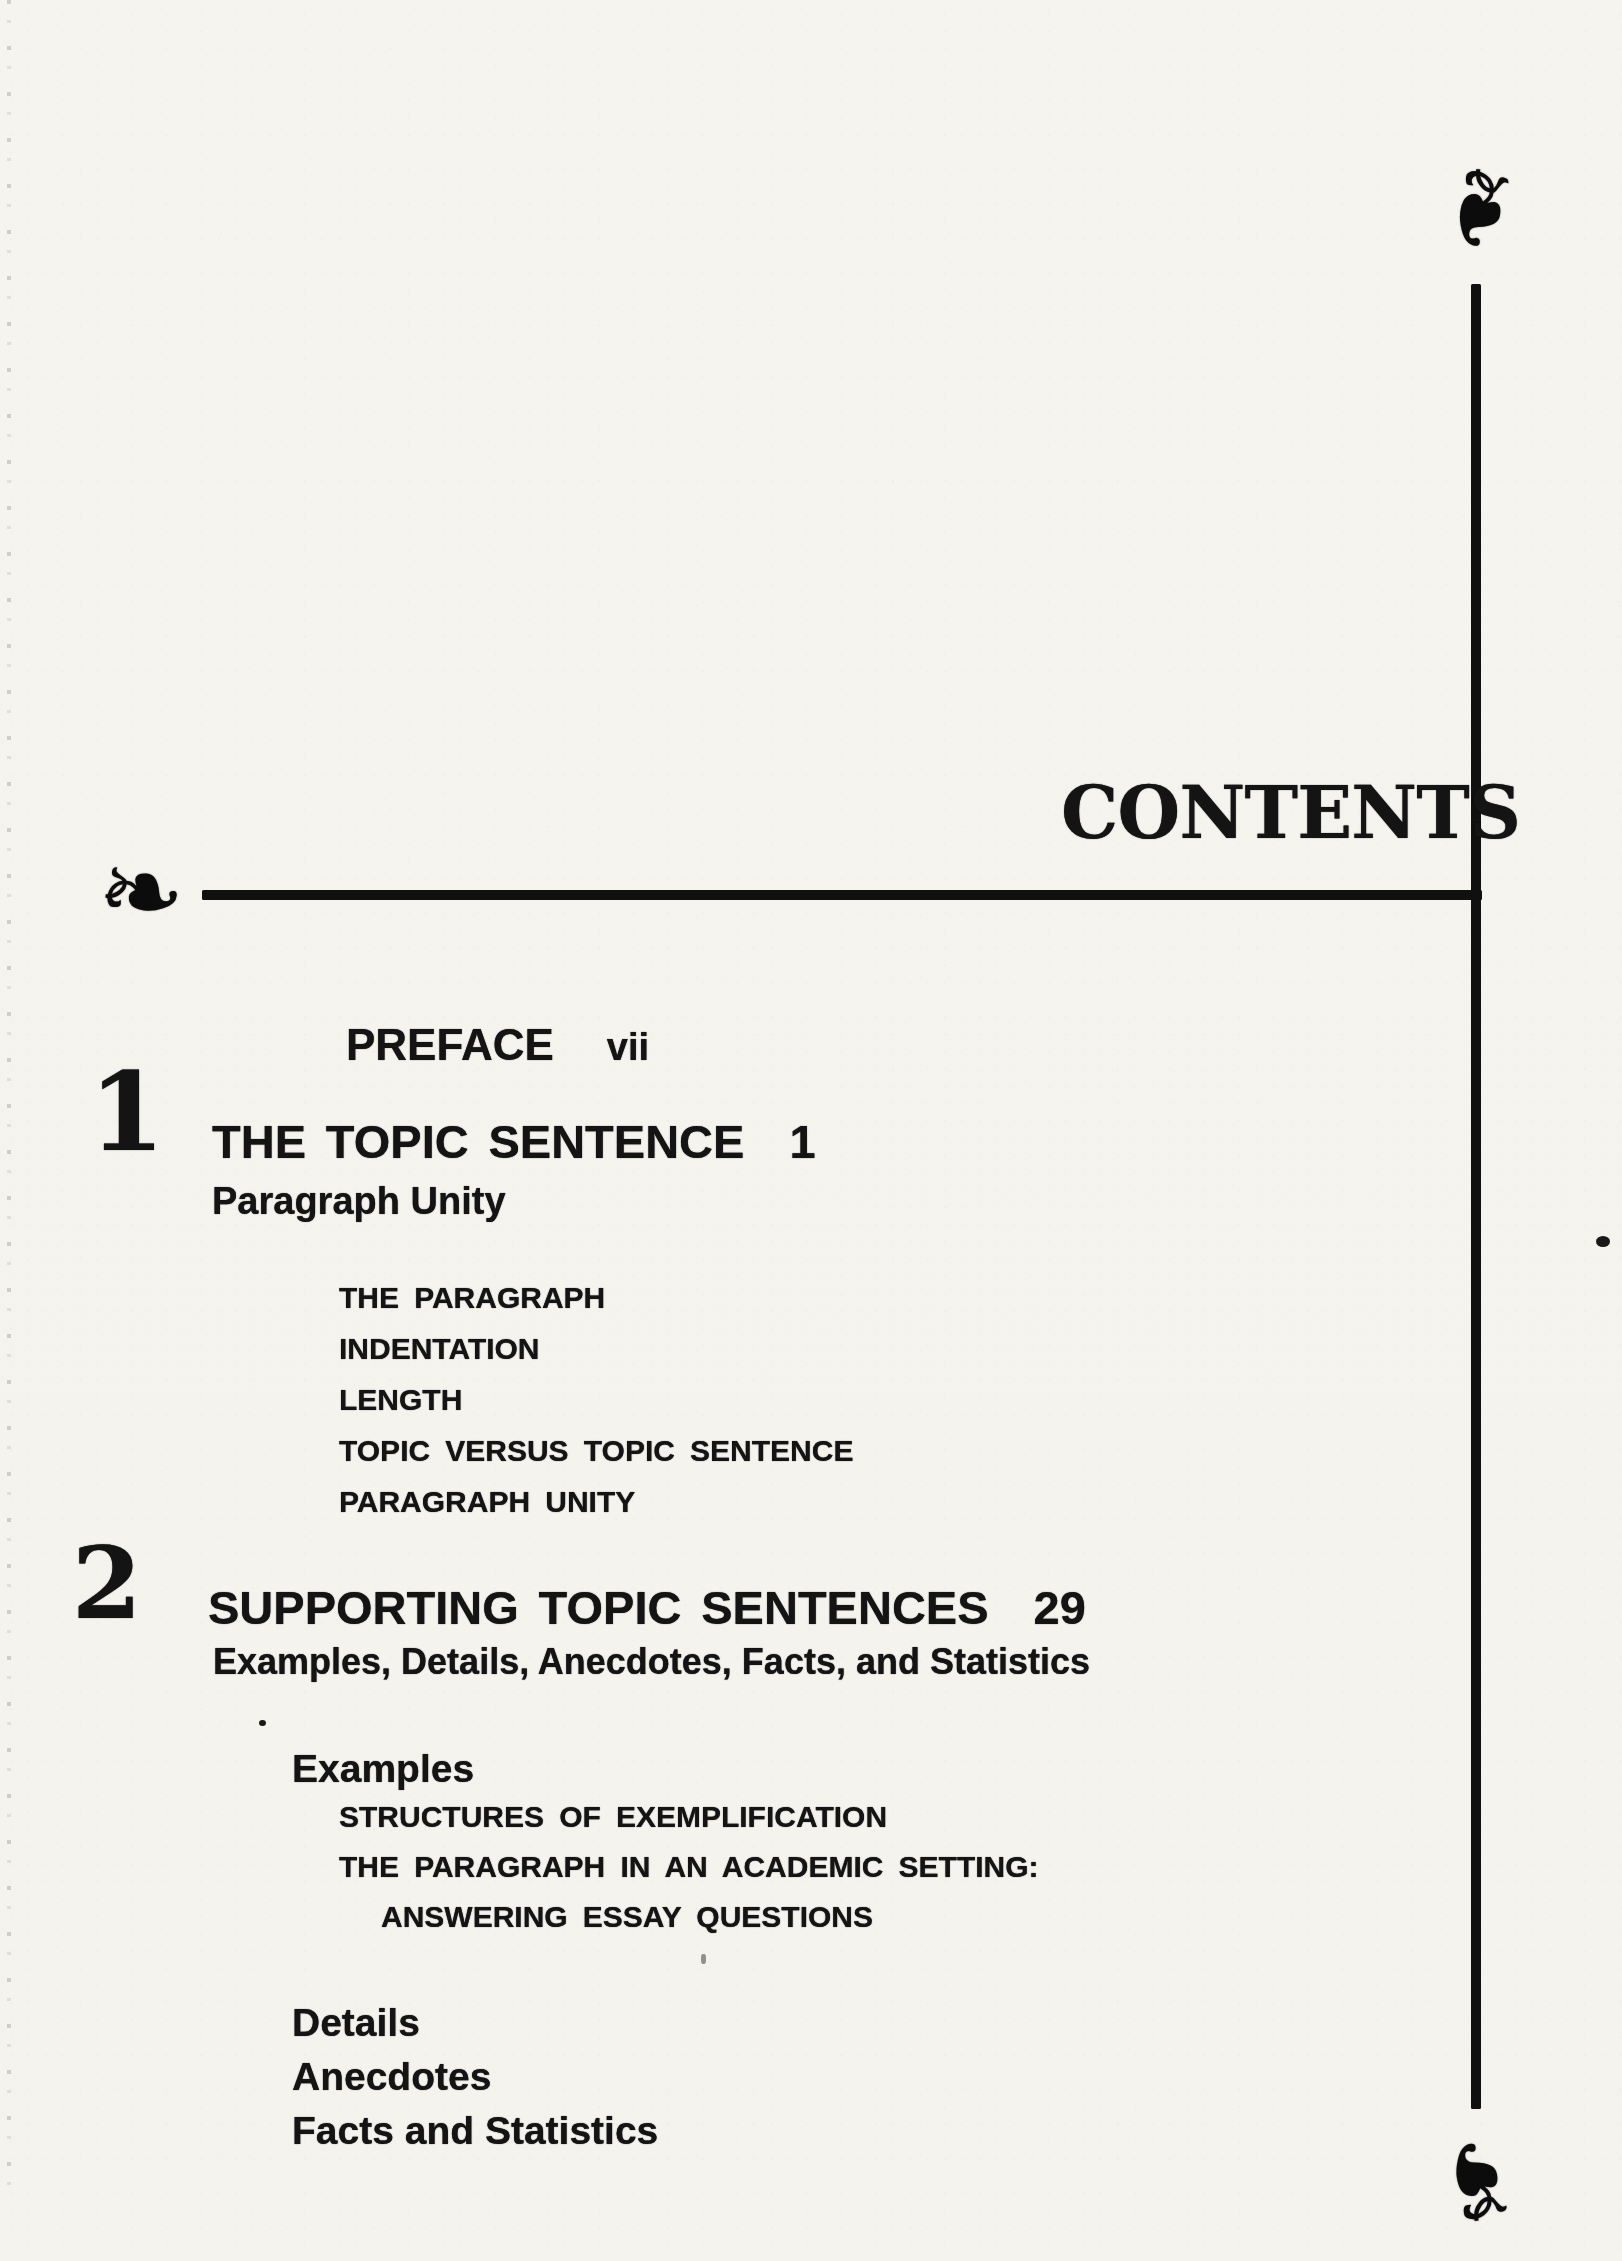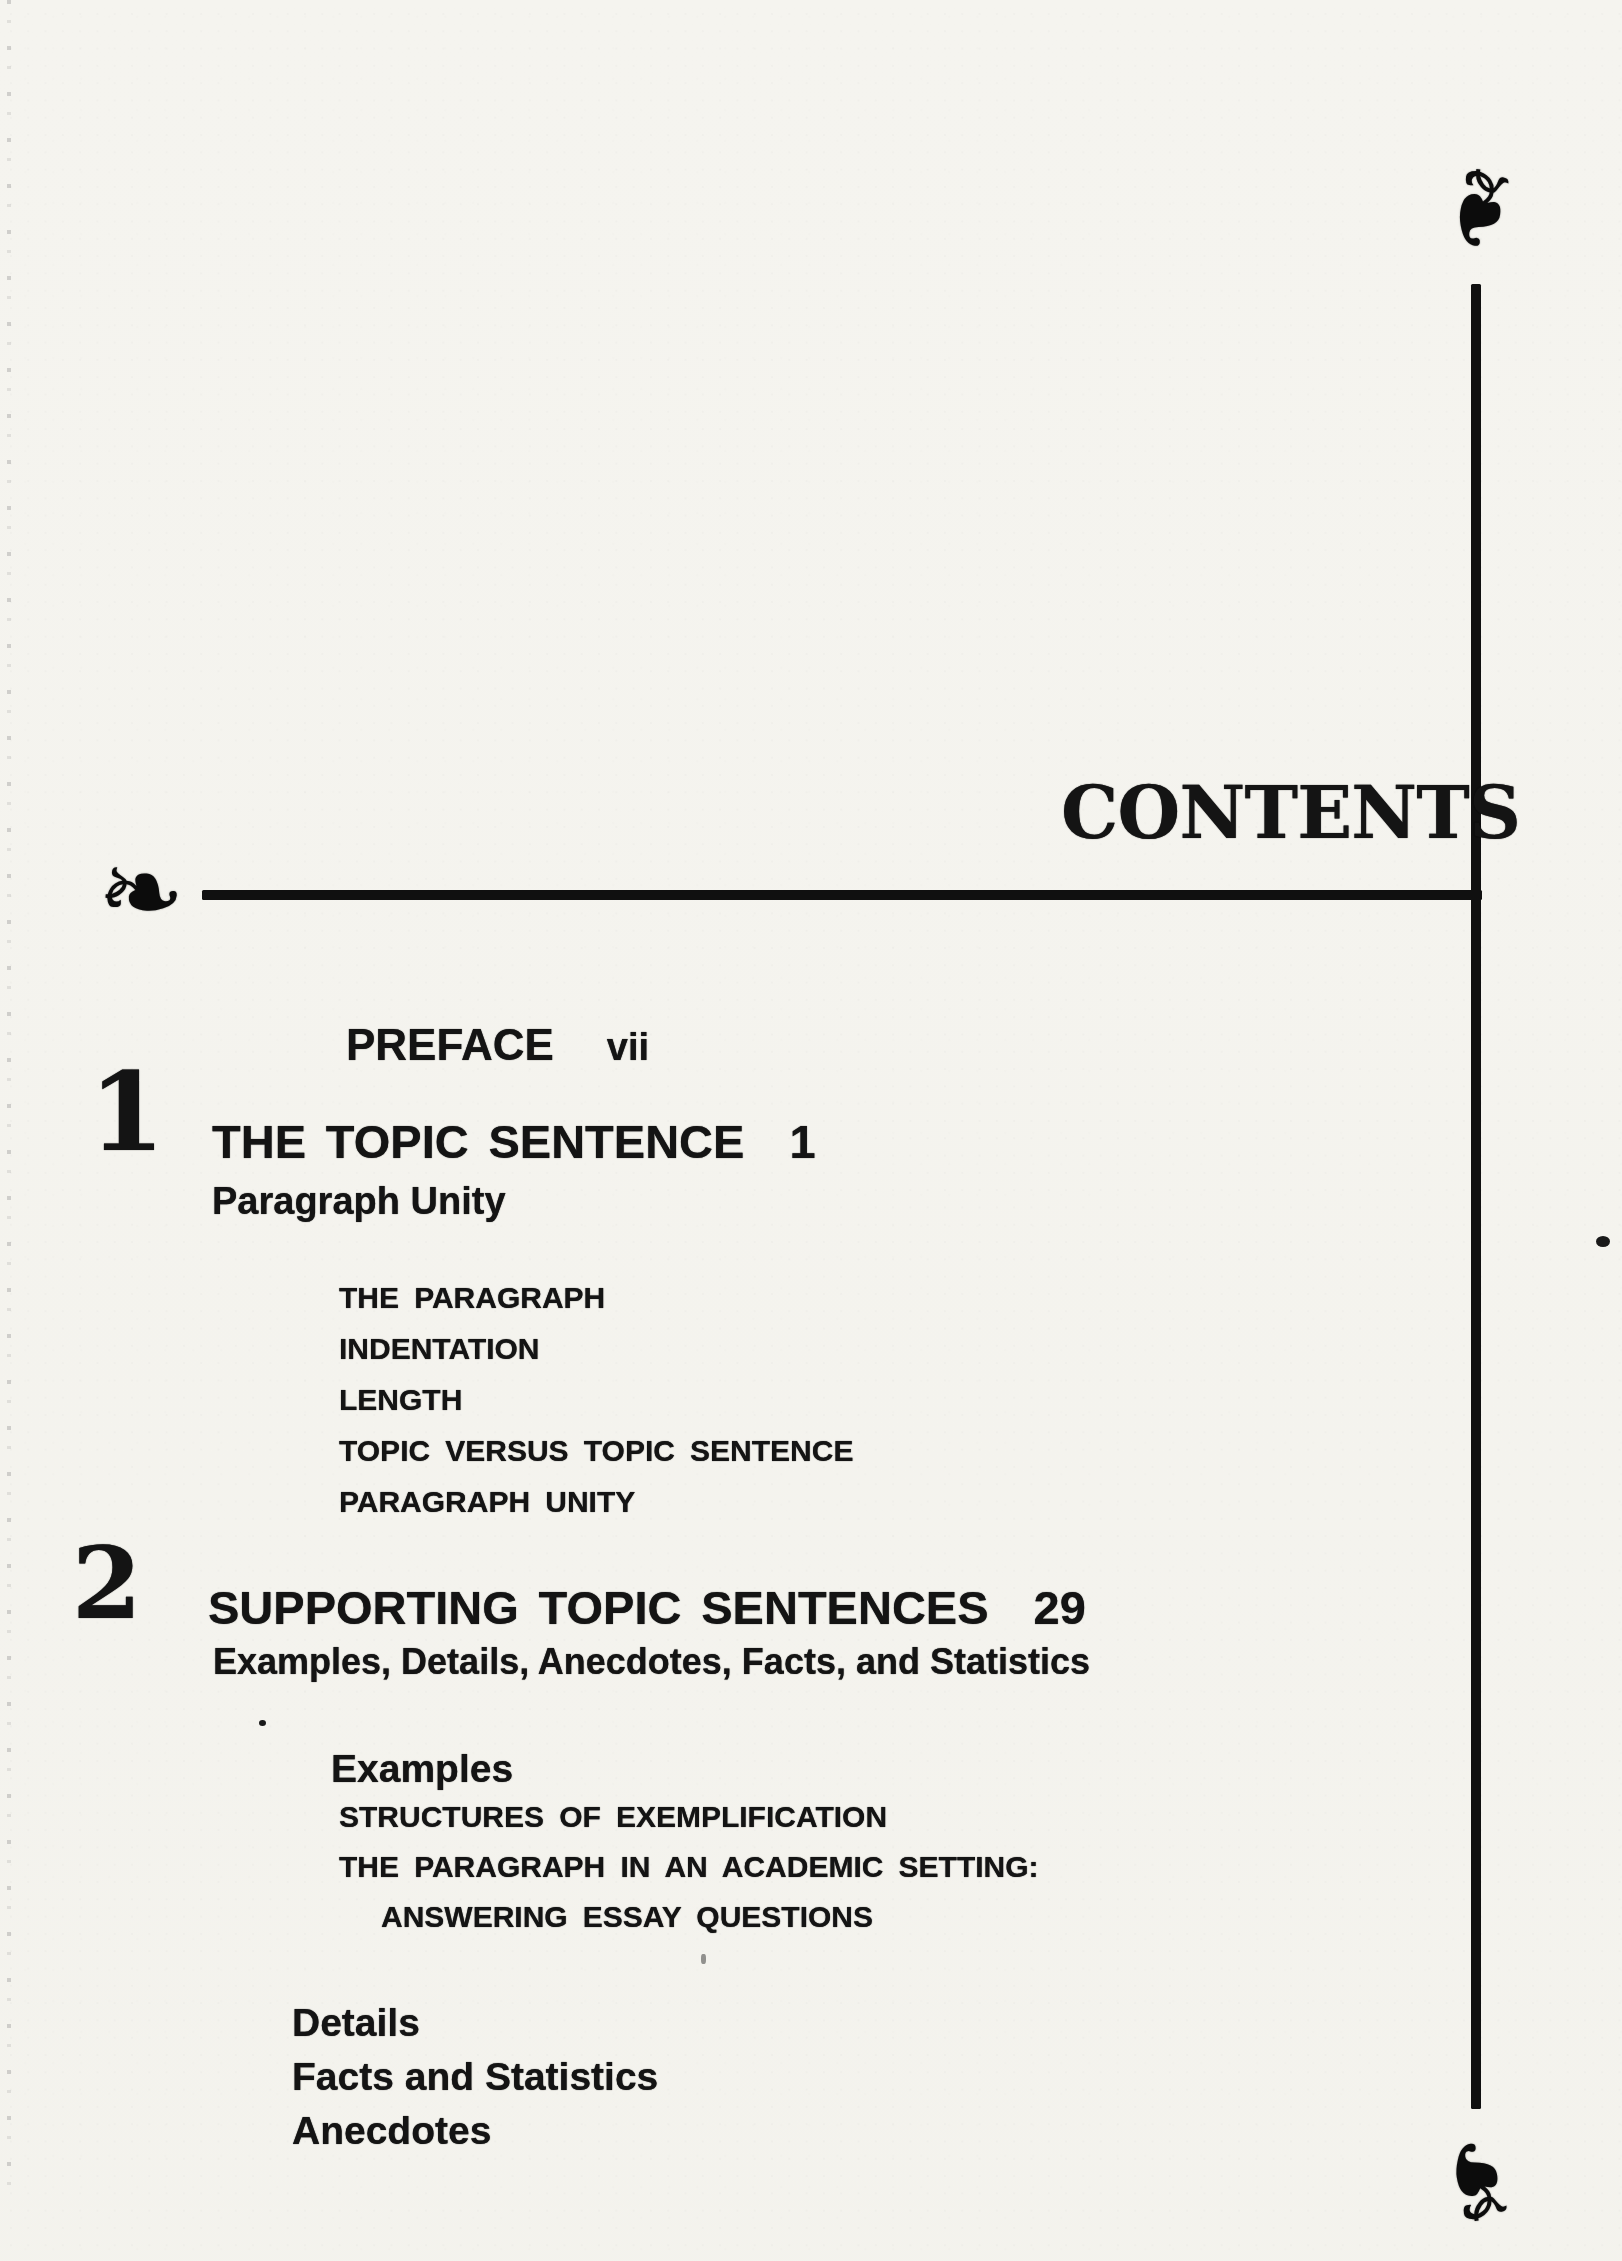--- a/index.html
+++ b/index.html
@@ -63,21 +63,21 @@
   
   .chap-subtitle{position:absolute;font-weight:700;line-height:1;white-space:nowrap;}
   .chap1-subtitle{left:212px;top:1182px;font-size:38px;}
   .chap2-subtitle{left:213px;top:1644px;font-size:36px;}
   
   .section-list{position:absolute;font-size:30px;font-weight:700;word-spacing:6.8px;white-space:nowrap;}
   .chap1-sections{left:339px;top:1272px;line-height:51px;}
   .examples-items{left:339px;top:1792px;line-height:50px;}
   .indent-2{padding-left:42px;}
   
-  .group-header{position:absolute;font-size:39px;font-weight:700;line-height:1;white-space:nowrap;margin-left:39px;}
+  .group-header{position:absolute;font-size:39px;font-weight:700;line-height:1;white-space:nowrap;}
   .examples-header{left:292px;top:1749px;}
   .tail-groups{position:absolute;left:292px;top:1988px;font-size:39px;font-weight:700;line-height:54px;white-space:nowrap;margin-top:8px;}
   
   .scan-edge{
     position:absolute;left:6.8px;top:0;width:3.8px;height:2201px;
     background:repeating-linear-gradient(to bottom,
       rgba(40,40,45,0.55) 0 3.8px, transparent 3.8px 20.4px,
       rgba(40,40,45,0.3) 20.4px 23.4px, transparent 23.4px 46px);
     opacity:0.33;filter:blur(0.5px);
   }
@@ -130,18 +130,18 @@
 
   <div class="group-header examples-header ink">Examples</div>
   <div class="section-list examples-items ink">
     <div>STRUCTURES OF EXEMPLIFICATION</div>
     <div>THE PARAGRAPH IN AN ACADEMIC SETTING:</div>
     <div class="indent-2">ANSWERING ESSAY QUESTIONS</div>
   </div>
 
   <div class="tail-groups ink">
     <div>Details</div>
+    <div>Anecdotes</div>
     <div>Facts and Statistics</div>
-    <div>Anecdotes</div>
   </div>
 
 </div>
 
 
 </body></html>

